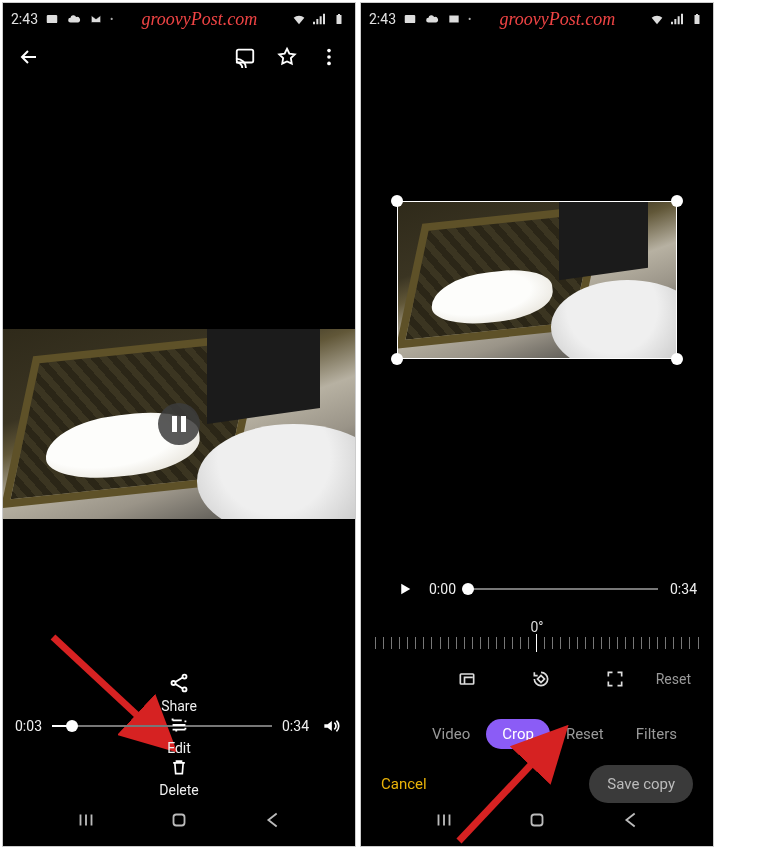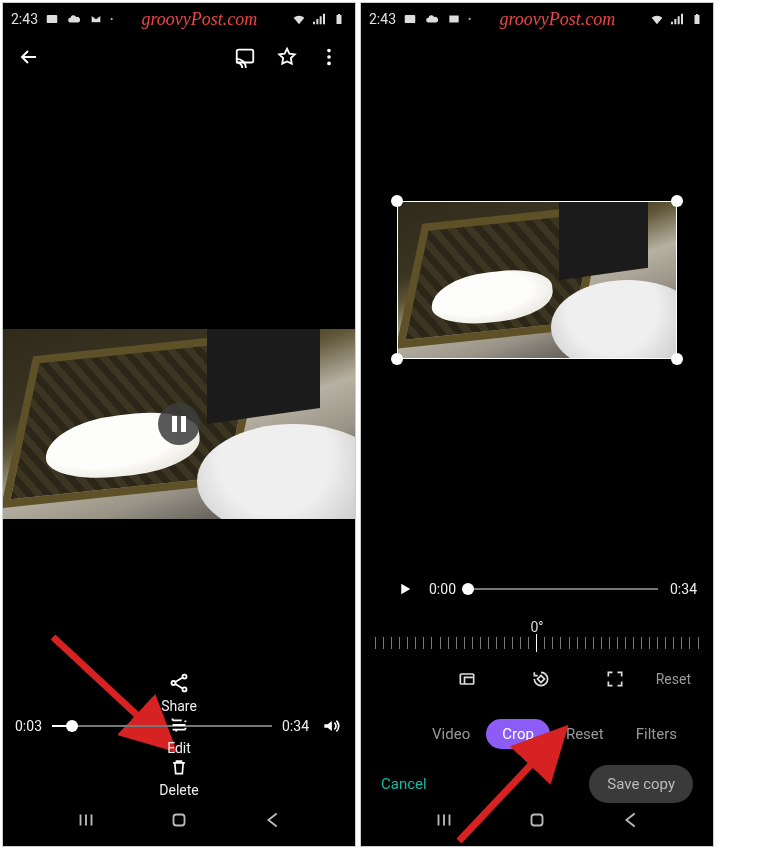--- a/index.html
+++ b/index.html
@@ -467,21 +467,21 @@
   </div>
 
   <div class="tabs">
     <span class="tab">Video</span>
     <span class="tab active">Crop</span>
     <span class="tab">Reset</span>
     <span class="tab">Filters</span>
   </div>
 
   <div class="confirm-row">
-    <span style="color:#14b8a6;">Cancel</span>
+    <span style="color:#eab308;">Cancel</span>
     <span class="save-pill">Save copy</span>
   </div>
 
   <svg class="arrow" style="left:88px; top:718px;" width="150" height="130">
     <defs>
         <marker id="ah2" markerWidth="8" markerHeight="8" refX="6" refY="4" orient="auto">
           <path d="M0 0L8 4L0 8z" fill="#d62222"></path>
         </marker>
       </defs>
     <line x1="10" y1="120" x2="110" y2="14" stroke="#d62222" stroke-width="7" marker-end="url(#ah2)"></line>

